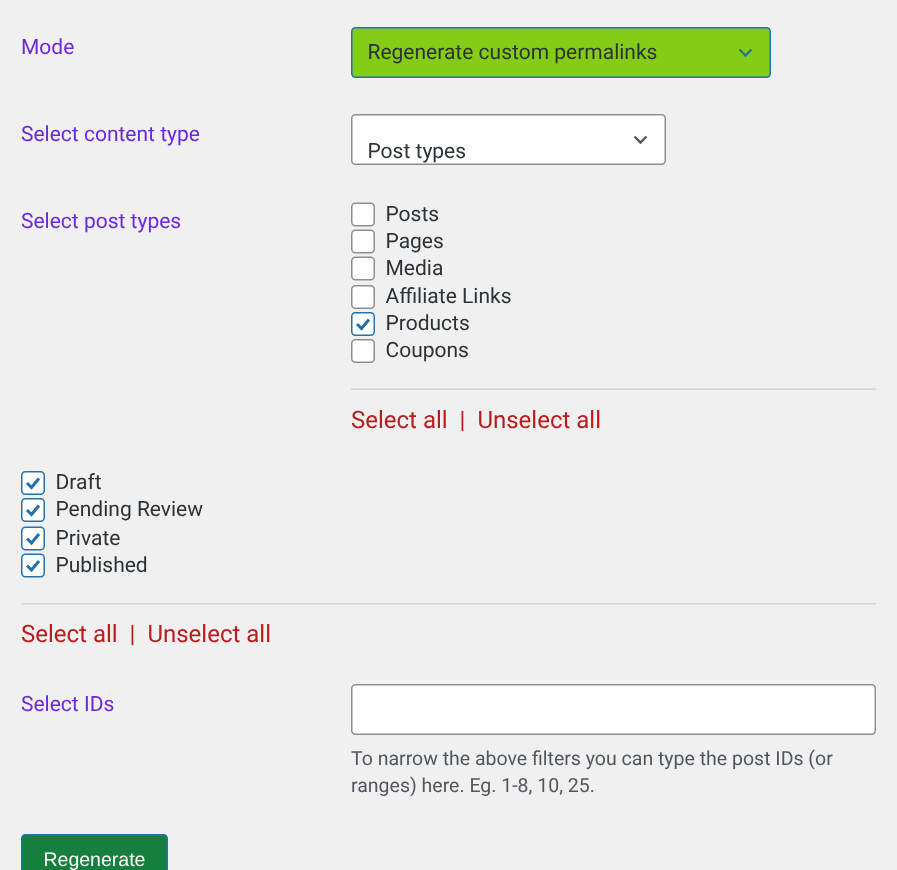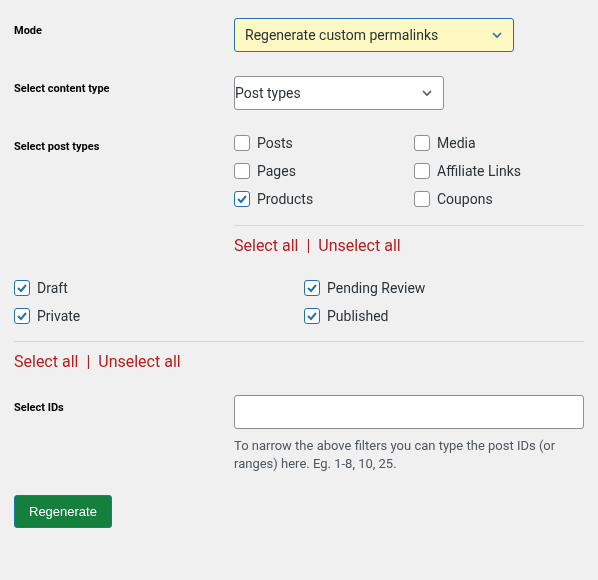--- a/index.html
+++ b/index.html
@@ -13,68 +13,68 @@
     width: 598px;
   }
   .form-row {
     display: flex;
     align-items: flex-start;
     margin-bottom: 24px;
   }
   .form-label {
     width: 220px;
     flex-shrink: 0;
-    font-weight: 700;
-    font-size: 11px;
-    color: #000000;
+    font-weight: 400;
+    font-size: 14px;
+    color: #6d28d9;
     padding-top: 6px;
   }
   .form-control {
     flex: 1;
   }
   .select-primary {
     width: 280px;
     height: 34px;
     border: 1px solid #2271b1;
     border-radius: 3px;
-    background: #fef9c3;
+    background: #84cc16;
     padding: 0 30px 0 10px;
     font-size: 14px;
     color: #2c3338;
     position: relative;
     display: flex;
     align-items: center;
     cursor: pointer;
   }
   .select-secondary {
     width: 210px;
     height: 34px;
     border: 1px solid #8c8f94;
     border-radius: 3px;
     background: #fff;
-    padding: 0 30px 0 0;
+    padding: 0 30px 0 10px;
     font-size: 14px;
     color: #2c3338;
     position: relative;
     display: flex;
-    align-items: center;
+    align-items: flex-end;
     cursor: pointer;
   }
   .chevron {
     position: absolute;
     right: 10px;
     top: 50%;
     transform: translateY(-50%);
     pointer-events: none;
   }
   .chevron svg { display: block; }
   .checkbox-grid {
     display: grid;
-    grid-template-columns: repeat(2, 1fr);
-    gap: 10px 10px;
+    grid-template-columns: repeat(1, 1fr);
+    gap: 0 10px;
     margin-bottom: 6px;
   }
   .cb-item {
     display: flex;
     align-items: flex-start;
     gap: 7px;
     font-size: 14px;
     color: #2c3338;
     cursor: pointer;
   }
@@ -169,25 +169,25 @@
 <div class="form-row">
   <div class="form-label">Select post types</div>
   <div class="form-control">
     <div class="checkbox-grid" id="post-types-grid">
         <label class="cb-item">
           <span class="cb-box"></span>
           <span class="cb-label">Posts</span>
         </label>
         <label class="cb-item">
           <span class="cb-box"></span>
+          <span class="cb-label">Pages</span>
+        </label>
+        <label class="cb-item">
+          <span class="cb-box"></span>
           <span class="cb-label">Media</span>
-        </label>
-        <label class="cb-item">
-          <span class="cb-box"></span>
-          <span class="cb-label">Pages</span>
         </label>
         <label class="cb-item">
           <span class="cb-box"></span>
           <span class="cb-label">Affiliate Links</span>
         </label>
         <label class="cb-item">
           <span class="cb-box checked">
             <svg width="12" height="12" viewBox="0 0 12 12">
               <path d="M2 6 L5 9 L10 3" fill="none" stroke="#2271b1" stroke-width="2"></path>
             </svg>

